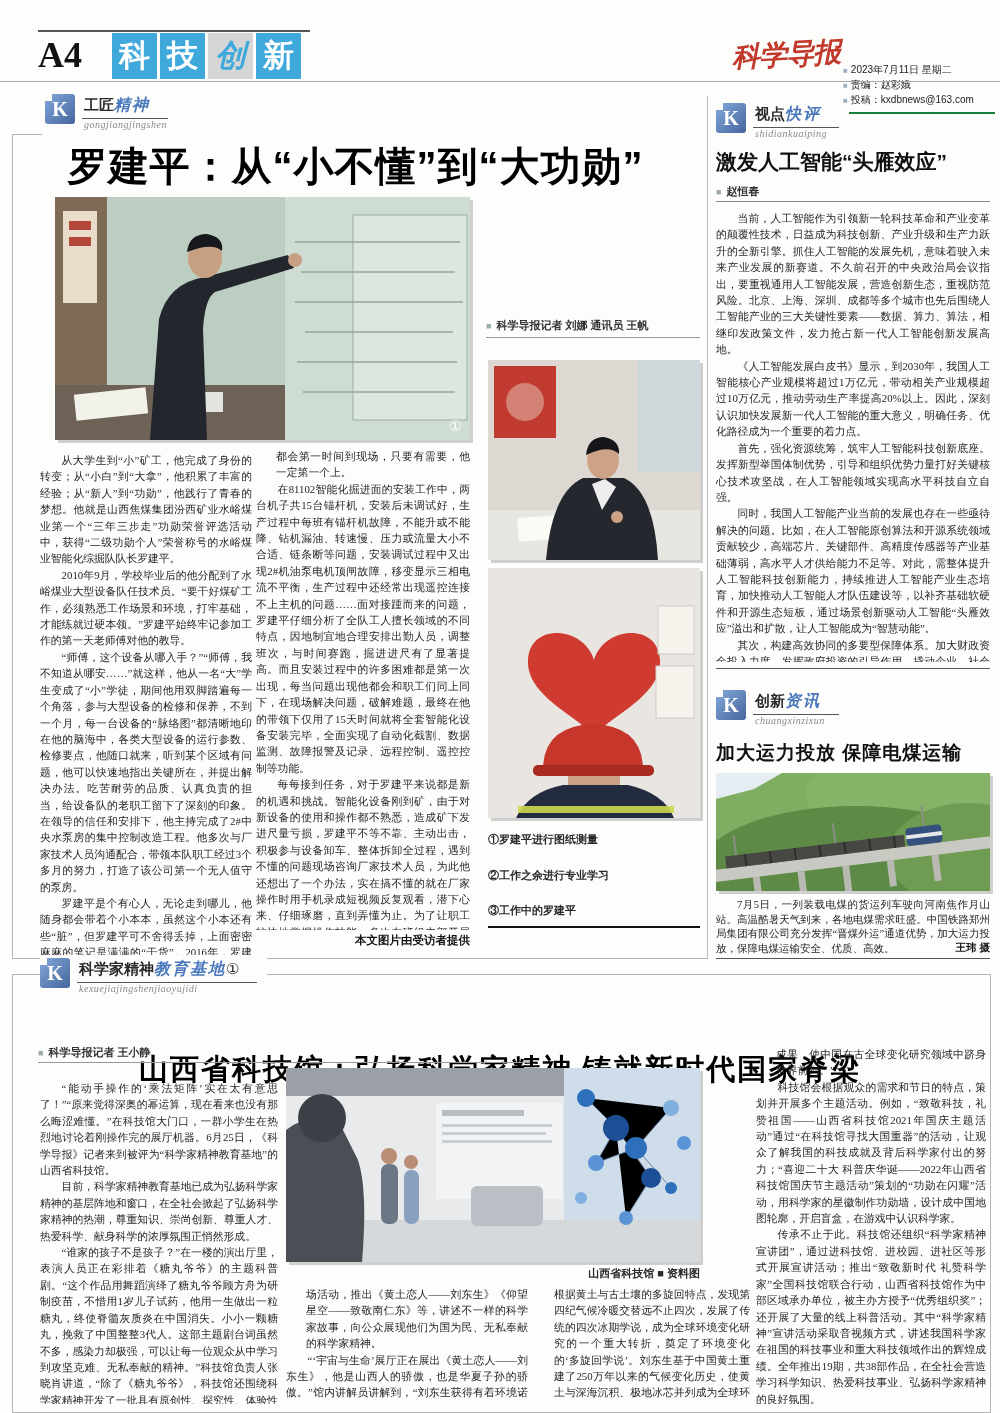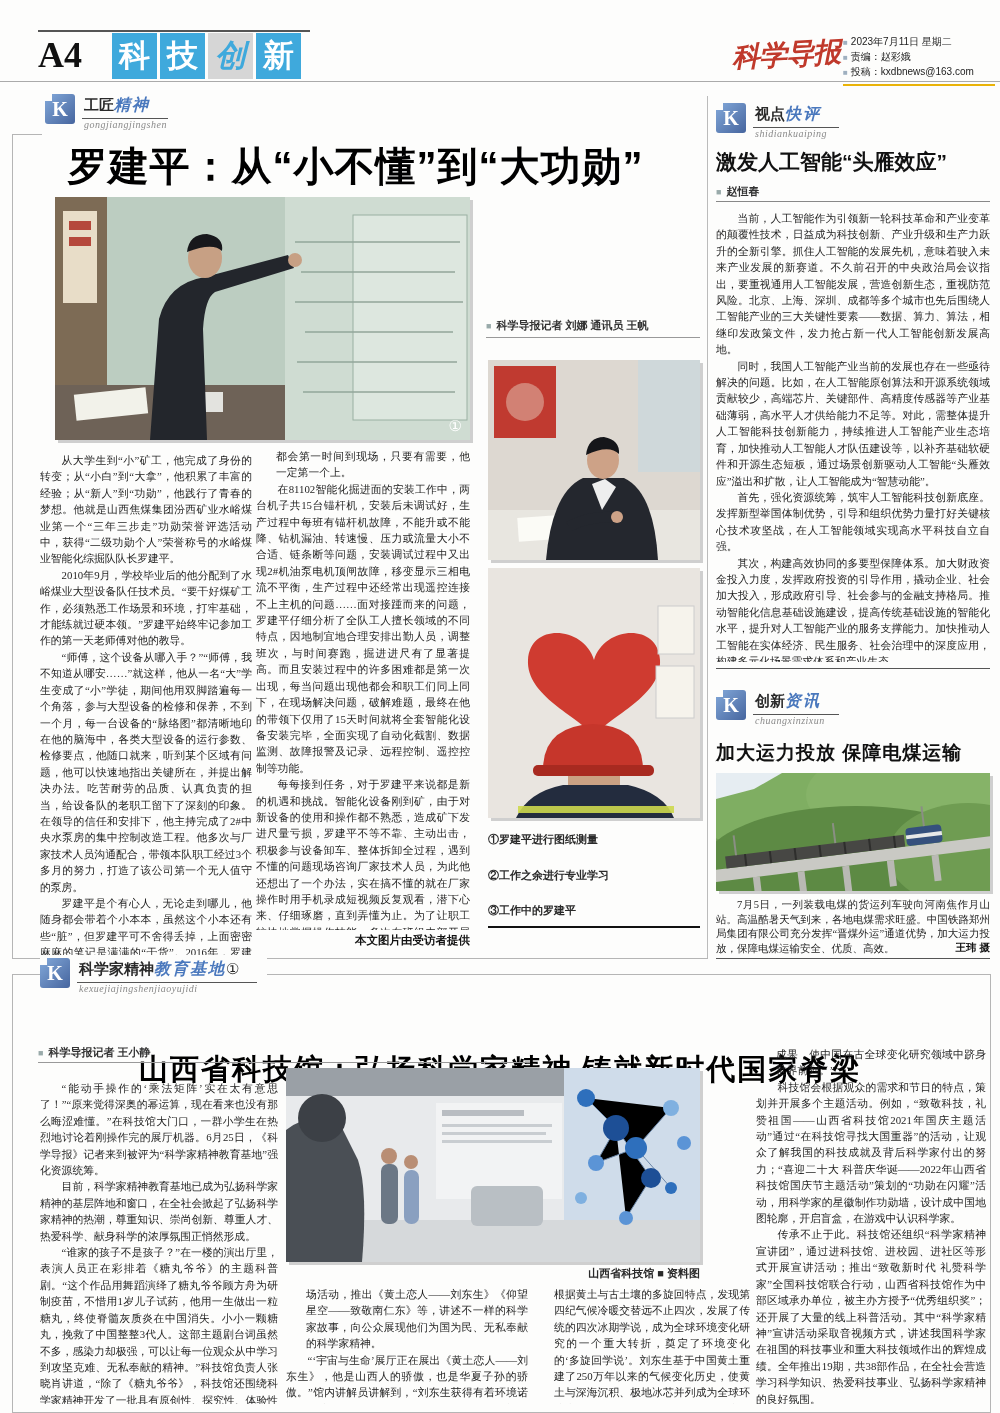--- a/index.html
+++ b/index.html
@@ -8,21 +8,21 @@
   .abs{position:absolute;}
   .rule{position:absolute;background:#999;}
   .frame{position:absolute;border:1px solid #b5b5b5;}
   
   .pagenum{font-family:"Liberation Serif",serif;font-weight:bold;font-size:36px;color:#111;}
   .tile{position:absolute;top:33px;width:45px;height:46px;display:flex;align-items:center;justify-content:center;
         font-family:"Liberation Sans",sans-serif;font-weight:900;font-size:31px;color:#fff;background:#3fa9dc;}
   .tile.alt{background:#d6d6d6;color:#3fa9dc;font-style:italic;}
   .masthead{font-family:"Liberation Serif",serif;font-weight:900;font-style:italic;font-size:28px;color:#c0392b;
             transform:rotate(-3deg);letter-spacing:-1px;white-space:nowrap;}
-  .pubinfo{border-bottom:2px solid #eab308;padding-bottom:4px;width:152px;}
+  .pubinfo{border-bottom:2px solid #15803d;padding-bottom:4px;width:152px;margin-top:28px;}
   .pubrow{font-family:"Liberation Sans",sans-serif;font-size:10px;line-height:14px;color:#222;white-space:nowrap;}
   .pubrow .mark{color:#9fb0c0;font-size:8px;margin-right:3px;}
   
   .kicker{position:absolute;background:#fdfdfc;display:flex;gap:7px;padding:0 10px 0 0;}
   .klogo{width:30px;height:30px;border-radius:3px;flex:0 0 30px;
          background:linear-gradient(135deg,#83a9da 0%,#46659e 100%);color:#fff;
          display:flex;align-items:center;justify-content:center;
          font:bold 20px "Liberation Serif",serif;position:relative;}
   .klogo::after{content:"";position:absolute;left:0;top:0;width:7px;height:7px;background:#fdfdfc;}
   .kline{border-bottom:1.5px solid #555;padding:1px 18px 2px 2px;white-space:nowrap;}
@@ -161,22 +161,23 @@
     <div>
       <div class="kline"><span class="kp1">视点</span><span class="kp2">快评</span></div>
       <div class="kpy">shidiankuaiping</div>
     </div>
   </div>
   <div class="abs op-title" style="left:716px;top:148px;">激发人工智能“头雁效应”</div>
   <div class="abs byline" style="left:716px;top:184px;"><span class="mark">■</span><span>赵恒春</span></div>
   <div class="rule" style="left:716px;top:201px;width:274px;height:1px;background:#888;"></div>
   <div class="abs body-text" style="left:716px;top:210px;width:274px;height:452px;">
     <p>当前，人工智能作为引领新一轮科技革命和产业变革的颠覆性技术，日益成为科技创新、产业升级和生产力跃升的全新引擎。抓住人工智能的发展先机，意味着驶入未来产业发展的新赛道。不久前召开的中央政治局会议指出，要重视通用人工智能发展，营造创新生态，重视防范风险。北京、上海、深圳、成都等多个城市也先后围绕人工智能产业的三大关键性要素——数据、算力、算法，相继印发政策文件，发力抢占新一代人工智能创新发展高地。</p>
+    <p>《人工智能发展白皮书》显示，到2030年，我国人工智能核心产业规模将超过1万亿元，带动相关产业规模超过10万亿元，推动劳动生产率提高20%以上。因此，深刻认识加快发展新一代人工智能的重大意义，明确任务、优化路径成为一个重要的着力点。</p>
+    <p>首先，强化资源统筹，筑牢人工智能科技创新底座。发挥新型举国体制优势，引导和组织优势力量打好关键核心技术攻坚战，在人工智能领域实现高水平科技自立自强。</p>
     <p>同时，我国人工智能产业当前的发展也存在一些亟待解决的问题。比如，在人工智能原创算法和开源系统领域贡献较少，高端芯片、关键部件、高精度传感器等产业基础薄弱，高水平人才供给能力不足等。对此，需整体提升人工智能科技创新能力，持续推进人工智能产业生态培育，加快推动人工智能人才队伍建设等，以补齐基础软硬件和开源生态短板，通过场景创新驱动人工智能“头雁效应”溢出和扩散，让人工智能成为“智慧动能”。</p>
-    <p>首先，强化资源统筹，筑牢人工智能科技创新底座。发挥新型举国体制优势，引导和组织优势力量打好关键核心技术攻坚战，在人工智能领域实现高水平科技自立自强。</p>
     <p>其次，构建高效协同的多要型保障体系。加大财政资金投入力度，发挥政府投资的引导作用，撬动企业、社会加大投入，形成政府引导、社会参与的金融支持格局。推动智能化信息基础设施建设，提高传统基础设施的智能化水平，提升对人工智能产业的服务支撑能力。加快推动人工智能在实体经济、民生服务、社会治理中的深度应用，构建多元化场景需求体系和产业生态。</p>
 
   </div>
   <div class="rule" style="left:716px;top:668px;width:274px;height:1px;background:#555;"></div>
 
   <div class="kicker" style="left:716px;top:690px;">
     <div class="klogo">K</div>
     <div>
       <div class="kline"><span class="kp1">创新</span><span class="kp2">资讯</span></div>
       <div class="kpy">chuangxinzixun</div>
@@ -258,21 +259,21 @@
         <circle cx="103" cy="88" r="8" fill="#b98e74"></circle>
       <rect x="118" y="102" width="15" height="54" rx="7" fill="#8aa0c0"></rect>
         <circle cx="125" cy="94" r="7" fill="#b98e74"></circle>
       <path d="M0 194 L0 62 Q28 40 56 60 L72 92 Q82 122 76 194 Z" fill="#4a4f55"></path>
       <circle cx="36" cy="50" r="24" fill="#3c4046"></circle>
     </svg>
   </div>
   <div class="abs pcap" style="left:286px;top:1266px;width:414px;text-align:right;">山西省科技馆  ■  资料图</div>
 
   <div class="abs body-text" style="left:40px;top:1080px;width:238px;height:324px;">
-    <p>“能动手操作的‘乘法矩阵’实在太有意思了！”“原来觉得深奥的幂运算，现在看来也没有那么晦涩难懂。”在科技馆大门口，一群小学生在热烈地讨论着刚操作完的展厅机器。6月25日，《科学导报》记者来到被评为“科学家精神教育基地”强化资源统筹。</p>
+    <p>“能动手操作的‘乘法矩阵’实在太有意思了！”“原来觉得深奥的幂运算，现在看来也没有那么晦涩难懂。”在科技馆大门口，一群小学生在热烈地讨论着刚操作完的展厅机器。6月25日，《科学导报》记者来到被评为“科学家精神教育基地”的山西省科技馆。</p>
     <p>目前，科学家精神教育基地已成为弘扬科学家精神的基层阵地和窗口，在全社会掀起了弘扬科学家精神的热潮，尊重知识、崇尚创新、尊重人才、热爱科学、献身科学的浓厚氛围正悄然形成。</p>
     <p>“谁家的孩子不是孩子？”在一楼的演出厅里，表演人员正在彩排着《糖丸爷爷》的主题科普剧。“这个作品用舞蹈演绎了糖丸爷爷顾方舟为研制疫苗，不惜用1岁儿子试药，他用一生做出一粒糖丸，终使脊髓灰质炎在中国消失。小小一颗糖丸，挽救了中国整整3代人。这部主题剧台词虽然不多，感染力却极强，可以让每一位观众从中学习到攻坚克难、无私奉献的精神。”科技馆负责人张晓肖讲道，“除了《糖丸爷爷》，科技馆还围绕科学家精神开发了一批具有原创性、探究性、体验性的高质量科普资源：《龙宫奇事》结合神话故事，介绍了中国“奋斗号”潜水艇以及大国重器背后的科学家精神；相声《我也想当科学家》用幽默诙谐的表演方式向观众演绎了科学家不怕艰苦、甘于奉献的精神。这些表演一般会在节假日人多的时候演出，端午节三天假期就连续演了三场。”</p>
 
   </div>
   <div class="abs body-text" style="left:286px;top:1286px;width:242px;height:118px;">
     <p class="noindent">场活动，推出《黄土恋人——刘东生》《仰望星空——致敬南仁东》等，讲述不一样的科学家故事，向公众展现他们为国为民、无私奉献的科学家精神。</p>
     <p>“‘宇宙与生命’展厅正在展出《黄土恋人——刘东生》，他是山西人的骄傲，也是华夏子孙的骄傲。”馆内讲解员讲解到，“刘东生获得有着环境诺贝尔奖之称的国际大奖‘泰勒奖’。午城黄土由刘东生命名，刘东生从黄土地层研究中</p>
   </div>
   <div class="abs body-text" style="left:534px;top:1286px;width:216px;height:118px;">
     <p class="noindent">根据黄土与古土壤的多旋回特点，发现第四纪气候冷暖交替远不止四次，发展了传统的四次冰期学说，成为全球环境变化研究的一个重大转折，奠定了环境变化的‘多旋回学说’。刘东生基于中国黄土重建了250万年以来的气候变化历史，使黄土与深海沉积、极地冰芯并列成为全球环境变化研究的三大支柱，为全球气候变化研究作出了重要贡献，为国际科学界所信服。刘东生关于黄土大量的原创性研究</p>

